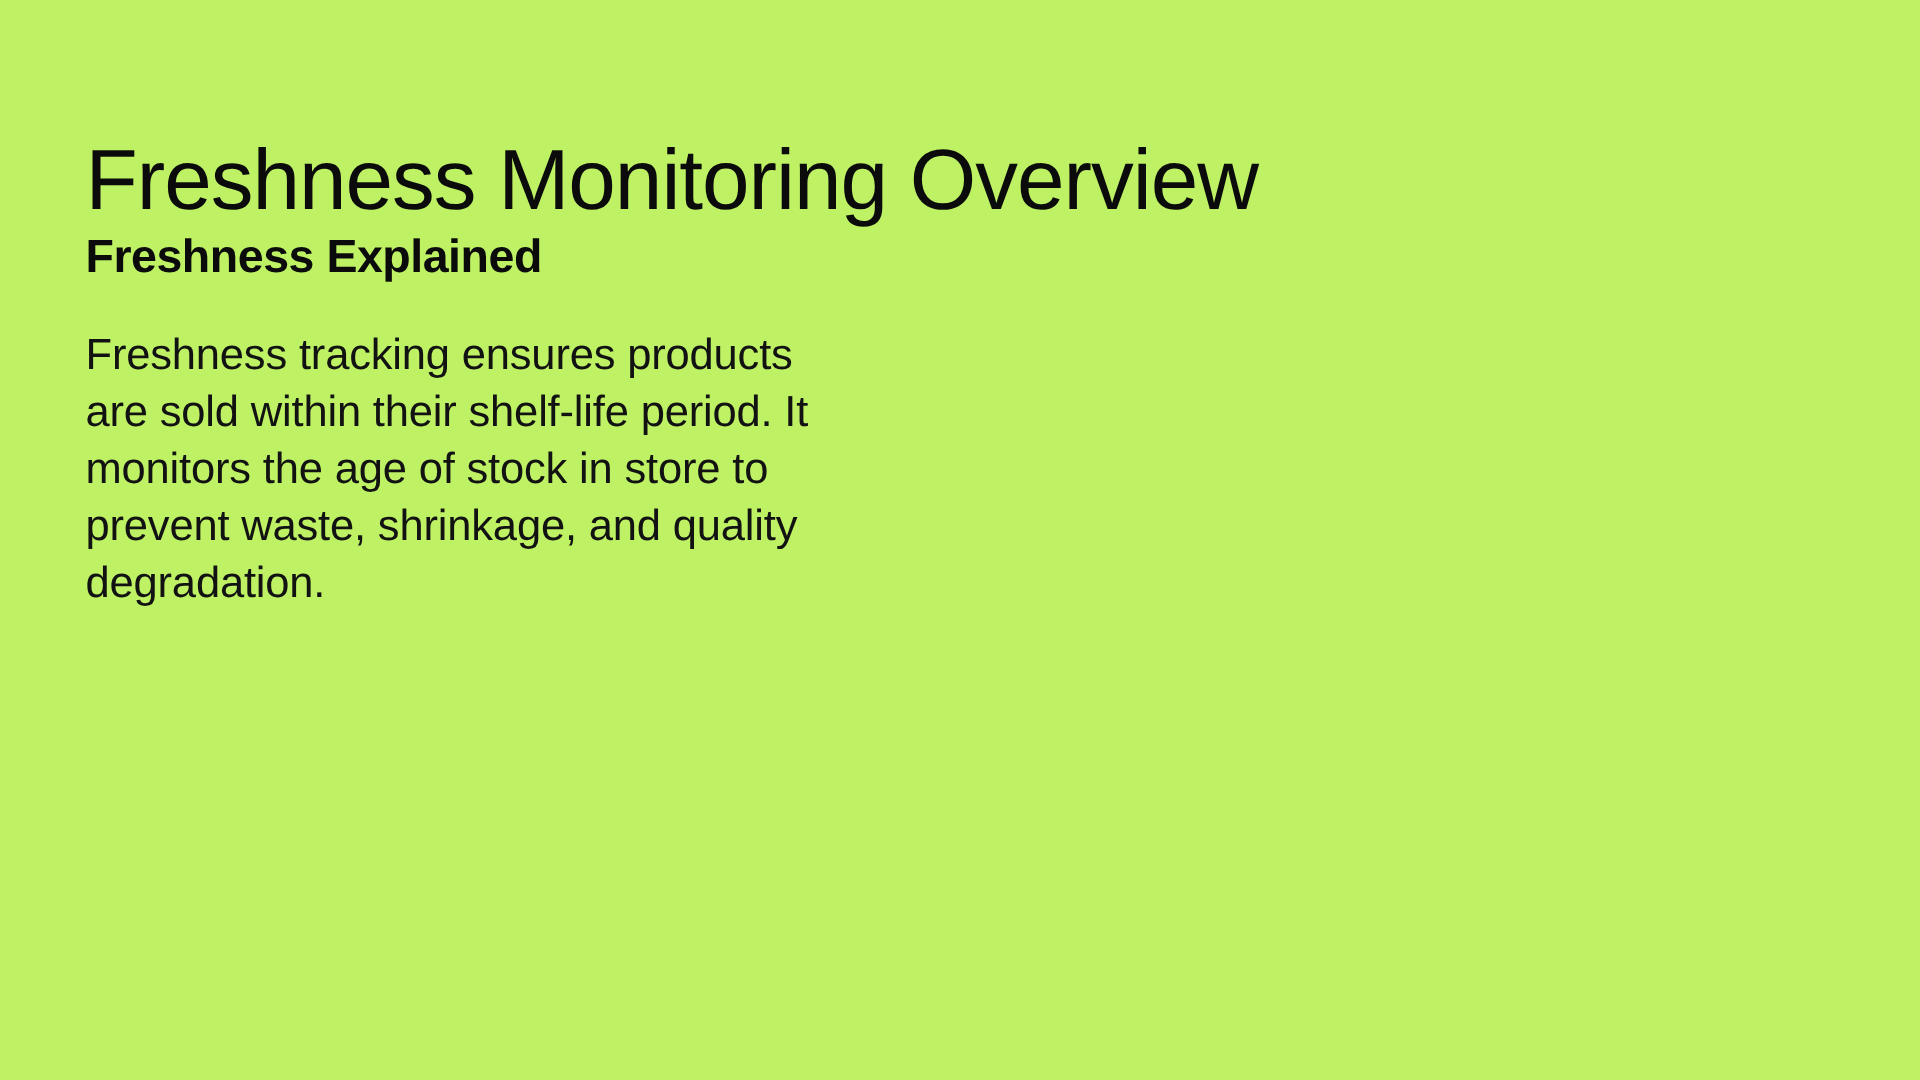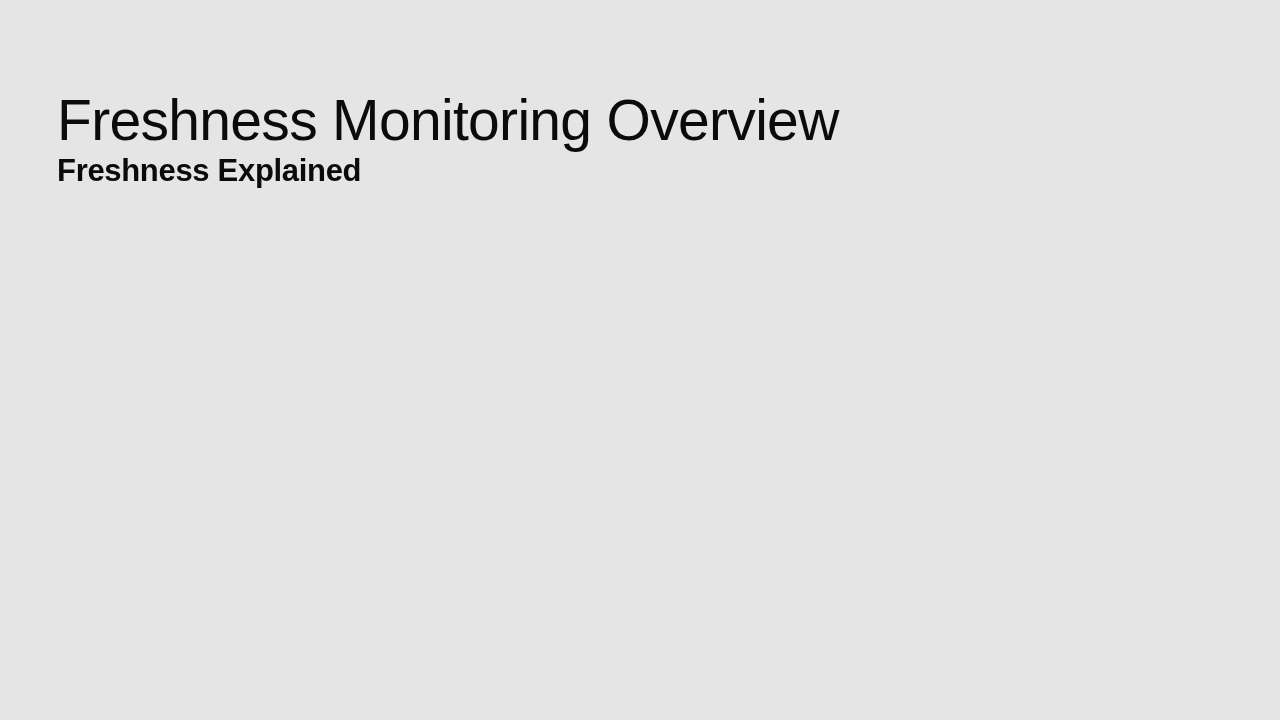--- a/index.html
+++ b/index.html
@@ -12,21 +12,21 @@
     background: #ffffff;
     font-family: "Liberation Sans", sans-serif;
     color: #0b0b0b;
     overflow: hidden;
   }
 
   .slide {
     position: relative;
     width: 1280px;
     height: 720px;
-    background: #e5e5e5;
+    background: #bef264;
     box-sizing: border-box;
   }
 
   .slide-title {
     position: absolute;
     left: 57px;
     top: 52px;
     font-size: 57px;
     font-weight: 300;
     letter-spacing: -0.012em;
@@ -73,18 +73,19 @@
 <body>
 
 <div class="slide">
 
   <h1 class="slide-title">Freshness Monitoring Overview</h1>
 
   <div class="columns">
 
     <div class="column">
       <h2 class="column-heading">Freshness Explained</h2>
+      <p class="column-body">Freshness tracking ensures products are sold within their shelf-life period. It monitors the age of stock in store to prevent waste, shrinkage, and quality degradation.</p>
     </div>
 
 
   </div>
 
 </div>
 
 </body></html>

